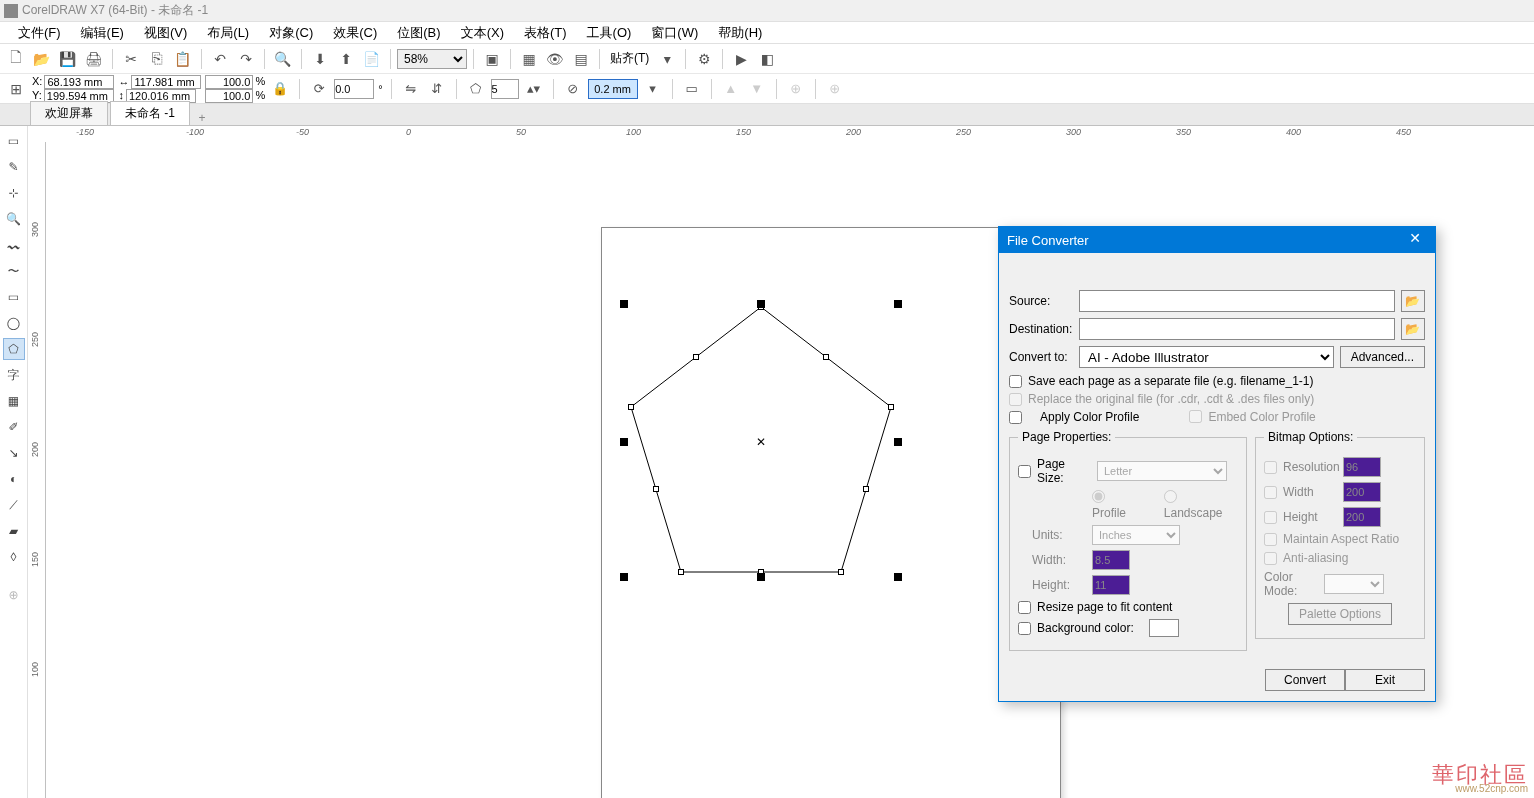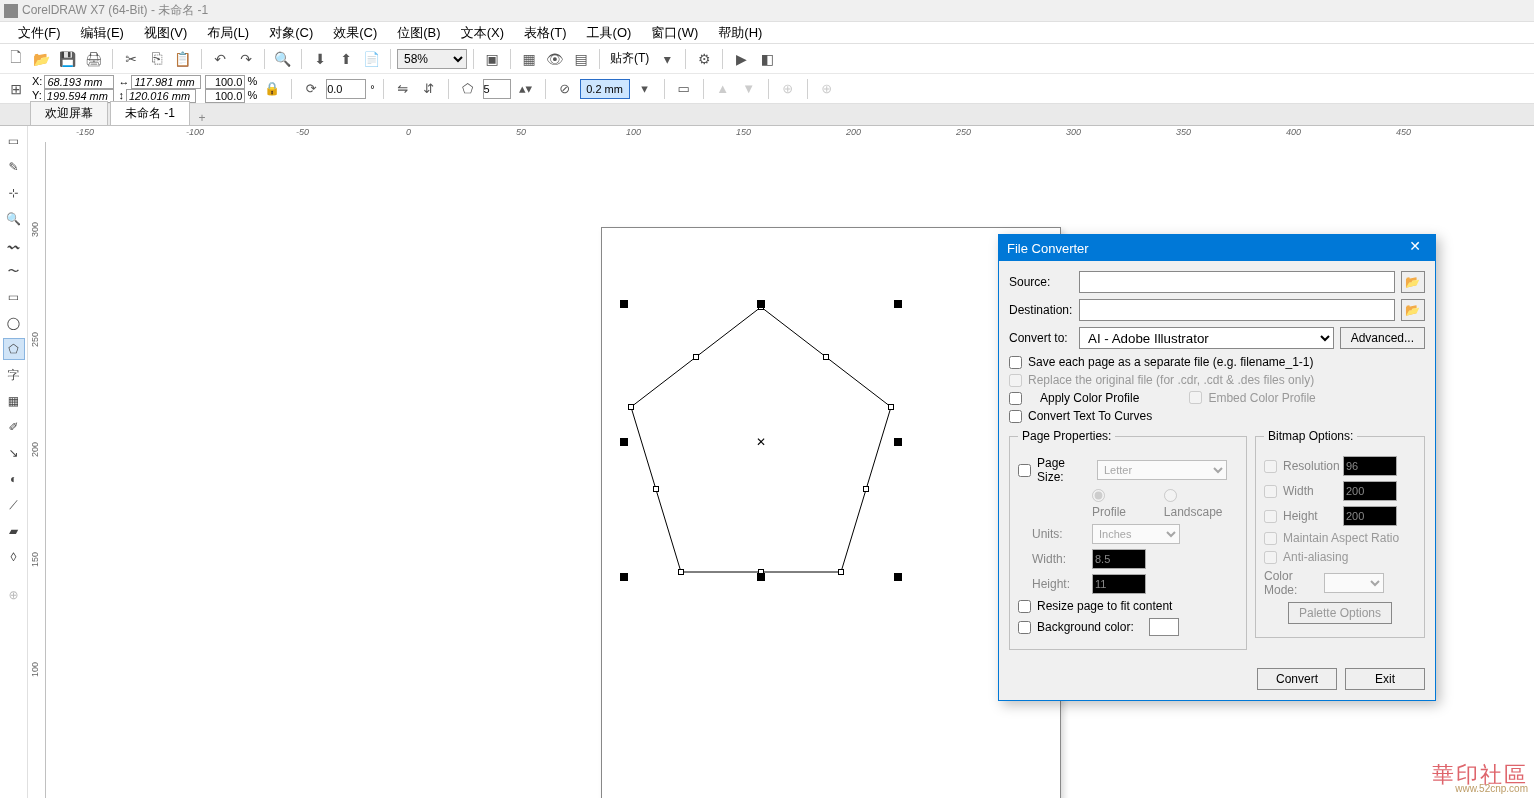--- a/index.html
+++ b/index.html
@@ -17,22 +17,22 @@
 .toolbar { height: 30px; background: #fff; display: flex; align-items: center; padding-left: 4px; border-bottom: 1px solid #e8e8e8; gap: 2px; }
 .tool-btn { width: 24px; height: 24px; display: inline-flex; align-items: center; justify-content: center; border: 1px solid transparent; cursor: pointer; color: #555; font-size: 14px; }
 .tool-sep { width: 1px; height: 20px; background: #d0d0d0; margin: 0 4px; }
 .toolbar select, .toolbar input { height: 20px; font-size: 12px; border: 1px solid #a0a0a0; padding: 0 2px; }
 .zoom-select { width: 70px; }
 
 
 .propbar { height: 30px; background: #fff; display: flex; align-items: center; padding-left: 4px; border-bottom: 1px solid #e0e0e0; gap: 4px; font-size: 11px; }
 .xy-group { display: flex; flex-direction: column; line-height: 13px; font-size: 11px; }
 .xy-row { display: flex; align-items: center; gap: 2px; }
-.xy-input { width: 70px; height: 14px; font-size: 11px; border: 1px solid #a0a0a0; padding: 0 2px; text-align: left; font-style: italic; }
-.pct-input { width: 40px; height: 14px; font-size: 11px; border: 1px solid #a0a0a0; text-align: right; padding-right: 2px; }
+.xy-input { width: 70px; height: 14px; font-size: 11px; border: 1px solid #a0a0a0; padding: 0 2px; text-align: left; }
+.pct-input { width: 48px; height: 14px; font-size: 11px; border: 1px solid #a0a0a0; text-align: right; padding-right: 2px; }
 .spin-input { width: 40px; height: 20px; font-size: 11px; border: 1px solid #a0a0a0; }
 .outline-input { width: 50px; height: 20px; font-size: 11px; border: 1px solid #2a6ec9; background: #cde6ff; color: #000; text-align: center; }
 .prop-icon { width: 22px; height: 22px; display: inline-flex; align-items: center; justify-content: center; color: #555; font-size: 13px; border: 1px solid transparent; cursor: pointer; }
 
 
 .doctabs { height: 22px; background: #eaeaea; display: flex; align-items: flex-end; border-bottom: 1px solid #c0c0c0; padding-left: 30px; }
 .doctab { padding: 3px 14px; font-size: 12px; background: #f5f5f5; border: 1px solid #c0c0c0; border-bottom: none; margin-right: 2px; cursor: pointer; }
 .doctab.active { background: #fff; }
 .doctab-add { width: 20px; text-align: center; color: #888; cursor: pointer; }
 
@@ -51,42 +51,42 @@
 .workspace { position: absolute; top: 16px; left: 18px; right: 0; bottom: 0; background: #fff; }
 .sel-handle { position: absolute; width: 8px; height: 8px; background: #000; }
 .sel-center { position: absolute; font-size: 12px; color: #000; transform: translate(-50%,-50%); }
 .pentagon { position: absolute; }
 .node { position: absolute; width: 6px; height: 6px; background: #fff; border: 1px solid #000; transform: translate(-50%,-50%); }
 
 
 .dialog { position: absolute; width: 438px; background: #f0f0f0; border: 1px solid #0078d7; box-shadow: 4px 4px 12px rgba(0,0,0,0.25); }
 .dlg-title { height: 26px; background: #0078d7; color: #fff; display: flex; align-items: center; justify-content: space-between; padding: 0 8px; font-size: 13px; }
 .dlg-close { width: 24px; height: 20px; text-align: center; cursor: pointer; font-size: 14px; }
-.dlg-body { padding: 10px; font-size: 12px; color: #000; }
+.dlg-body { padding: 10px; font-size: 12px; color: #000; margin-top: 27px; }
 .dlg-row { display: flex; align-items: center; margin-bottom: 6px; gap: 6px; }
 .dlg-row label.lbl { width: 64px; }
 .dlg-input { flex: 1; height: 22px; border: 1px solid #888; background: #fff; padding: 0 4px; }
 .dlg-browse { width: 24px; height: 22px; border: 1px solid #888; background: #efefef; display: flex; align-items: center; justify-content: center; cursor: pointer; }
 .dlg-select { flex: 1; height: 22px; border: 1px solid #888; background: #fff; padding: 0 4px; }
 .dlg-btn { height: 22px; padding: 0 10px; border: 1px solid #888; background: #efefef; cursor: pointer; font-size: 12px; }
 .dlg-chk-row { display: flex; align-items: center; gap: 6px; margin: 4px 0; }
 .dlg-chk-row.disabled { color: #999; }
 .dlg-chk { width: 13px; height: 13px; }
 fieldset.grp { border: 1px solid #c0c0c0; padding: 8px; font-size: 12px; }
 fieldset.grp legend { padding: 0 4px; }
 .two-col { display: flex; gap: 8px; margin-top: 6px; }
 .two-col .col1 { flex: 1.4; }
 .two-col .col2 { flex: 1; }
 .grp-row { display: flex; align-items: center; gap: 6px; margin: 5px 0; }
 .grp-row .glbl { width: 54px; color: #888; }
 .grp-row .glbl.en { color: #000; }
 .small-select { width: 88px; height: 20px; border: 1px solid #aaa; background: #fff; color: #888; font-size: 11px; padding: 0 2px; }
-.small-input { width: 54px; height: 20px; border: 1px solid #aaa; background: #000000; color: #888; font-size: 11px; padding: 0 2px; }
+.small-input { width: 38px; height: 20px; border: 1px solid #aaa; background: #4c1d95; color: #888; font-size: 11px; padding: 0 2px; }
 .swatch { width: 30px; height: 18px; border: 1px solid #888; background: #fff; display: inline-block; }
-.dlg-footer { display: flex; justify-content: flex-end; gap: 8px; padding: 8px 10px 10px; }
+.dlg-footer { display: flex; justify-content: flex-end; padding: 8px 10px 10px; }
 .dlg-footer .dlg-btn { width: 80px; }
 
 
 .watermark { position: absolute; right: 6px; bottom: 2px; color: #d94a52; font-size: 12px; font-family: "KaiTi", serif; text-align: right; line-height: 14px; opacity: 0.85; }
 .watermark .big { font-size: 22px; letter-spacing: 2px; }
 .watermark .url { color: #b08a4a; font-size: 10px; }
 </style>
 </head>
 <body>
 
@@ -284,21 +284,21 @@
       <div class="sel-handle" style="left:574px; top:296px"></div>
       <div class="sel-handle" style="left:848px; top:296px"></div>
       <div class="sel-handle" style="left:574px; top:431px"></div>
       <div class="sel-handle" style="left:711px; top:431px"></div>
       <div class="sel-handle" style="left:848px; top:431px"></div>
       <div class="sel-center" style="left:715px; top:300px">✕</div>
     </div>
   </div>
 </div>
 
-<div class="dialog" style="left:998px; top:234px;">
+<div class="dialog" style="left:998px; top:226px;">
   <div class="dlg-title">
     <span>File Converter</span>
     <span class="dlg-close">✕</span>
   </div>
   <div class="dlg-body">
     <div class="dlg-row">
       <label class="lbl">Source:</label>
       <input class="dlg-input" style="">
       <span class="dlg-browse">📂</span>
     </div>
@@ -323,24 +323,20 @@
     <div class="dlg-chk-row" style="display:flex; gap:50px">
       <span style="display:flex;align-items:center;gap:18px">
           <input type="checkbox" class="dlg-chk" style="">
           <span>Apply Color Profile</span>
         </span>
       <span style="display:flex;align-items:flex-start;gap:6px;color:#999">
           <input type="checkbox" class="dlg-chk" disabled="" style="">
           <span>Embed Color Profile</span>
         </span>
     </div>
-    <div class="dlg-chk-row">
-        <input type="checkbox" class="dlg-chk" style="">
-        <span>Convert Text To Curves</span>
-      </div>
 
     <div class="two-col">
       <div class="col1">
         <fieldset class="grp">
           <legend>Page Properties:</legend>
           <div class="grp-row">
               <input type="checkbox" class="dlg-chk" style="">
               <span class="glbl en">Page Size:</span>
               <select class="small-select" style="width:130px" disabled=""><option>Letter</option></select>
             </div>

